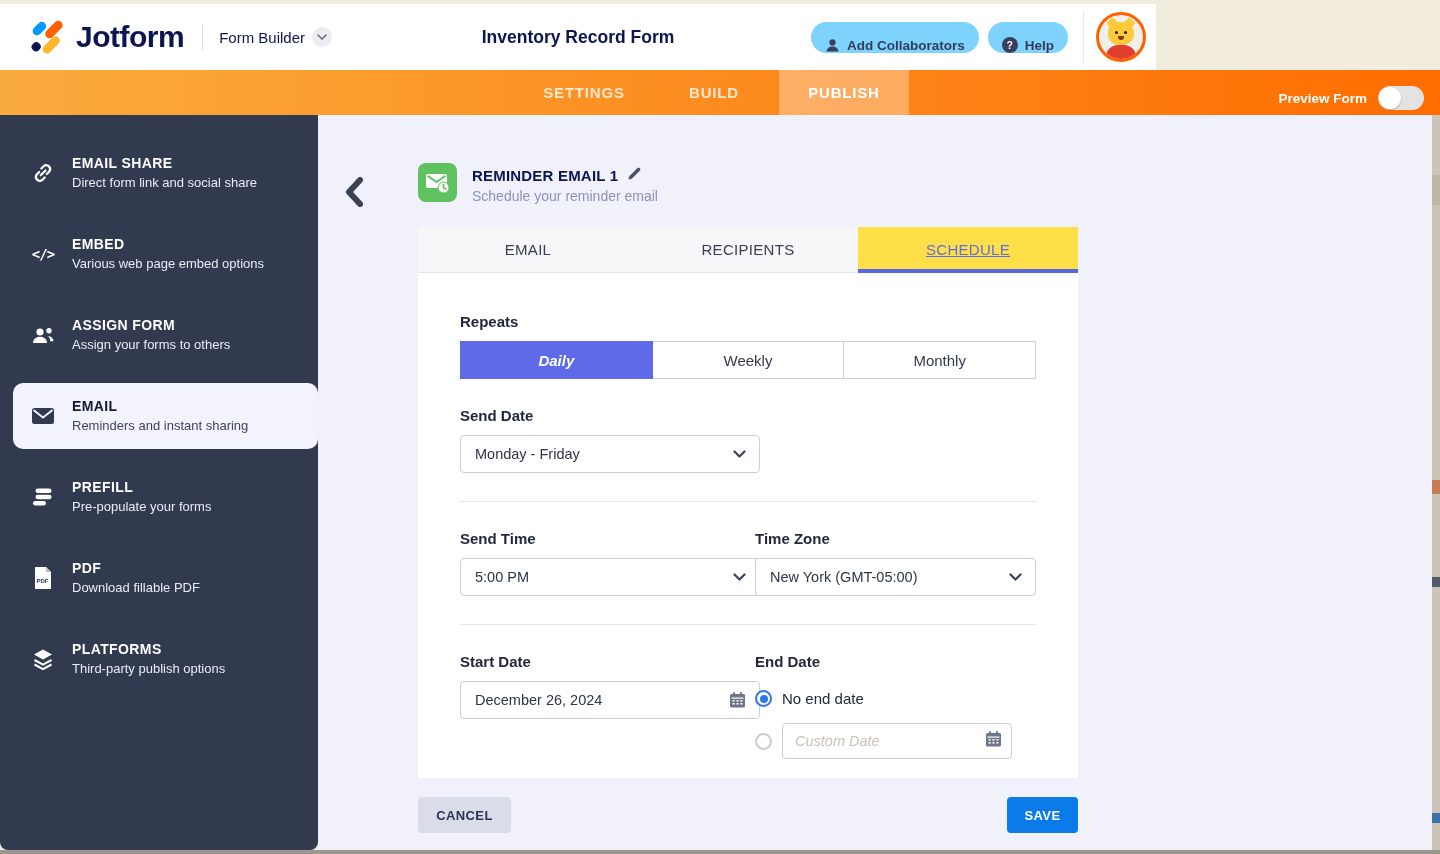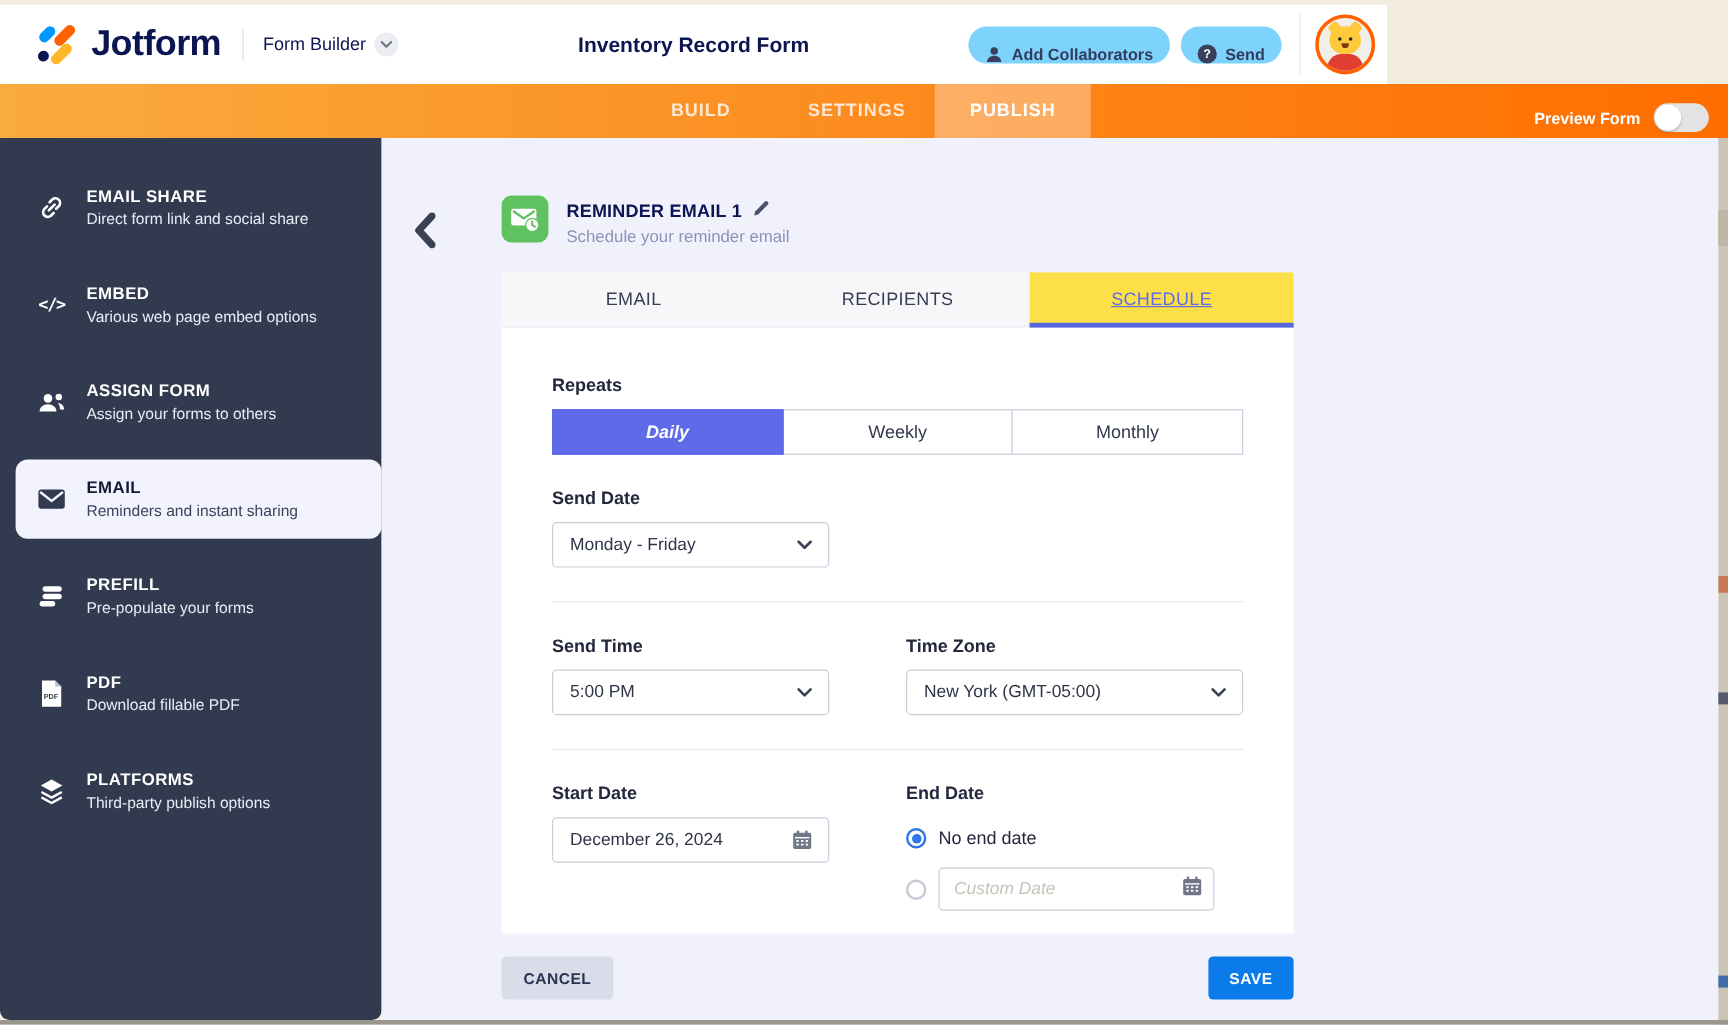--- a/index.html
+++ b/index.html
@@ -74,21 +74,21 @@
   .ptab.active { background:#fde047; color:#5E6CE8;text-decoration:underline; }
   .ptab.active::after { content:""; position:absolute; left:0; bottom:-1px; width:100%; height:4px; background:#5667E0; }
   .pbody { background:#FFFFFF; height:505px; padding:0 42px; }
 
   .lbl { font-size:15px; font-weight:700; color:#23283C; }
   .seg { display:flex; width:576px; height:38px; margin-top:10px; }
   .seg-cell { flex:1; display:flex; align-items:center; justify-content:center; font-size:15px; color:#333A4D; background:#fff; border:1px solid #C9CEDB; margin-left:-1px; cursor:pointer; }
   .seg-cell:first-child { margin-left:0;font-style:italic; }
   .seg-cell.active { background:#5E6AE8; border-color:#5E6AE8; color:#FFFFFF; font-weight:700; z-index:1; }
 
-  .field { position:relative; width:231px; height:38px; background:#fff; border:1px solid #C9CEDB; border-radius:4px; display:flex; align-items:center; padding:0 38px 0 14px; font-size:14.5px; color:#2F3547; margin-top:10px; cursor:pointer; }
+  .field { position:relative; width:300px; height:38px; background:#fff; border:1px solid #C9CEDB; border-radius:4px; display:flex; align-items:center; padding:0 38px 0 14px; font-size:14.5px; color:#2F3547; margin-top:10px; cursor:pointer; }
   .field .tail { position:absolute; right:13px; top:50%; transform:translateY(-50%); display:flex; }
   .field.wide { width:281px; }
   .divider { border-top:1px solid #E4E7EE; margin-top:28px; }
   .row2 { display:flex; }
   .col1 { width:280px; } .col2 { margin-left:15px; }
   .mt28 { margin-top:28px; } .mt40 { padding-top:40px; }
 
   .radio-row { display:flex; align-items:center; margin-top:16px; }
   .radio { width:17px; height:17px; border-radius:50%; border:2px solid #C6CBD8; background:#fff; position:relative; flex:none; cursor:pointer; }
   .radio.checked { border-color:#3076E8; }
@@ -130,39 +130,39 @@
   <div class="hdr-right">
     <div class="pill">
       <svg width="15" height="15" viewBox="0 0 15 15">
           <circle cx="7.5" cy="4.4" r="3.1" fill="#39405E"></circle>
           <path d="M1.6 13.6c0-3.2 2.6-5.2 5.9-5.2s5.9 2 5.9 5.2z" fill="#39405E"></path>
         </svg>
       <span>Add Collaborators</span>
     </div>
     <div class="pill">
       <span class="qmark">?</span>
-      <span>Send</span>
+      <span>Help</span>
     </div>
     <div class="vdiv2"></div>
     <div class="avatar">
       <span class="ear e1"></span>
         <span class="ear e2"></span>
       <span class="body"></span>
       <span class="head"></span>
       <span class="eye y1"></span>
         <span class="eye y2"></span>
       <span class="mouth"></span>
     </div>
   </div>
 </div>
 
 <div class="navbar">
   <div class="nav-tabs">
+    <div class="nav-tab">SETTINGS</div>
     <div class="nav-tab">BUILD</div>
-    <div class="nav-tab">SETTINGS</div>
     <div class="nav-tab active">PUBLISH</div>
   </div>
   <div class="preview-wrap">
     <span class="preview-label">Preview Form</span>
     <div class="toggle">
         <span class="knob"></span>
       </div>
   </div>
 </div>
 

